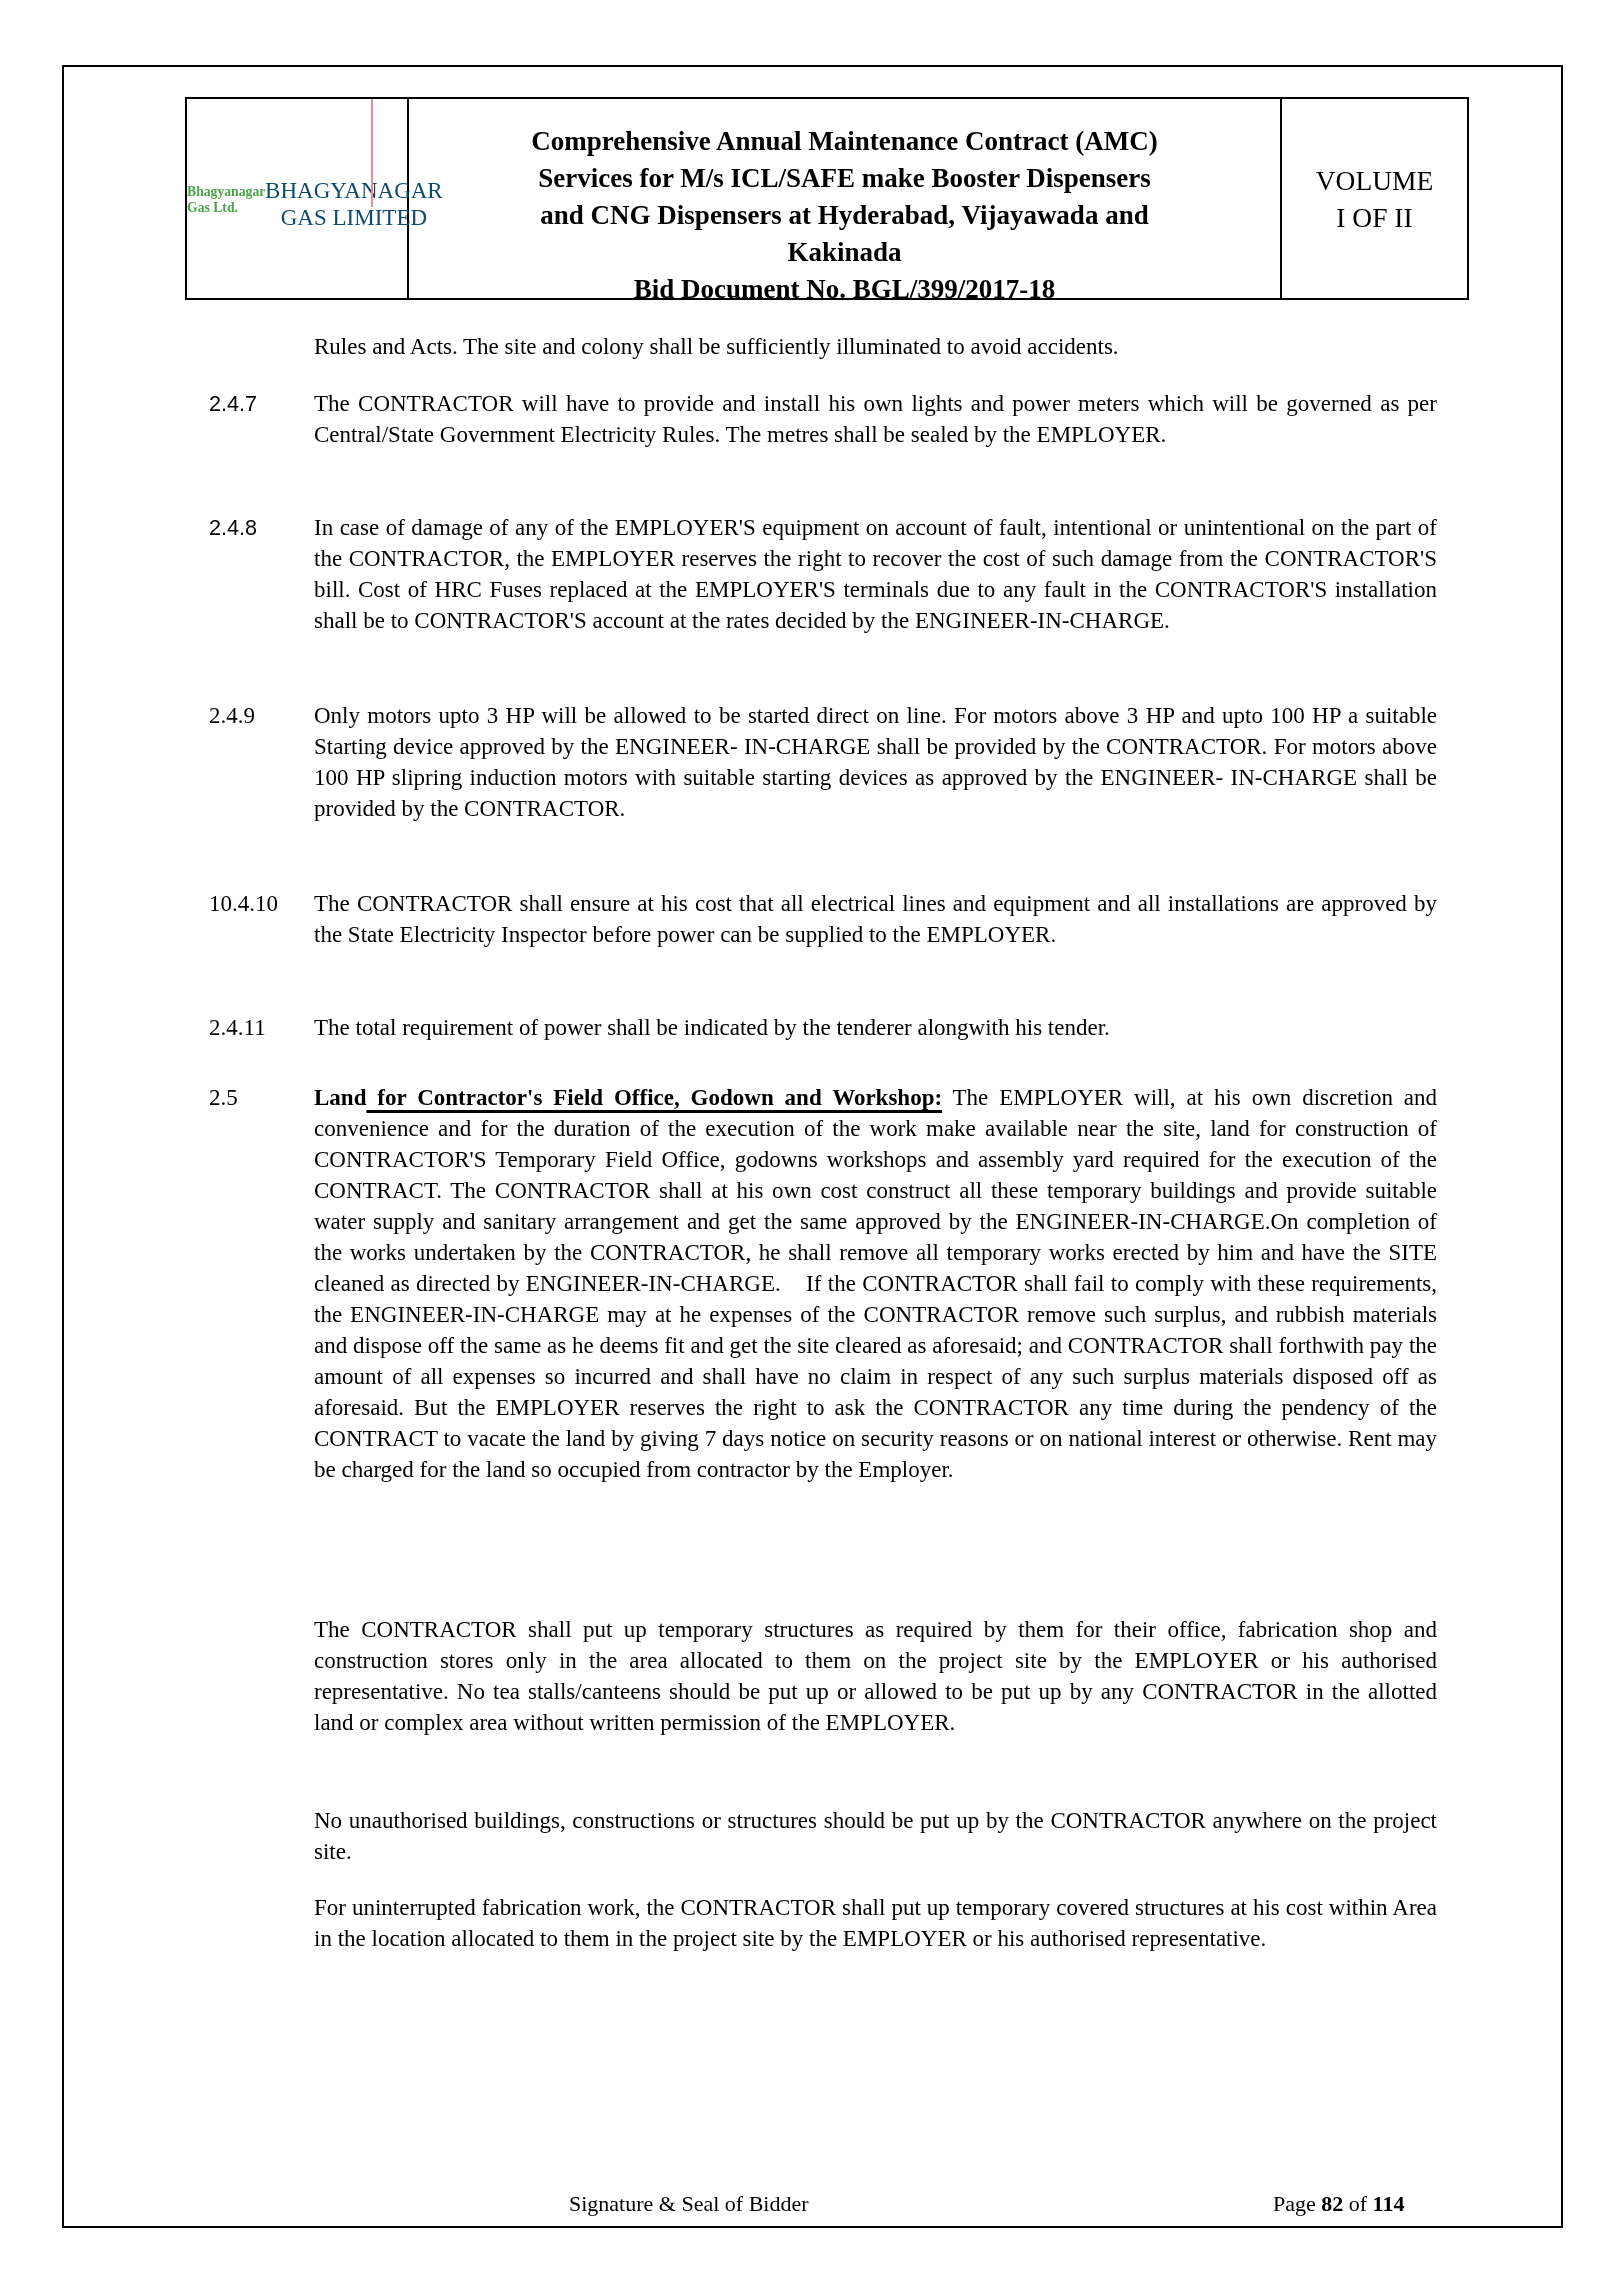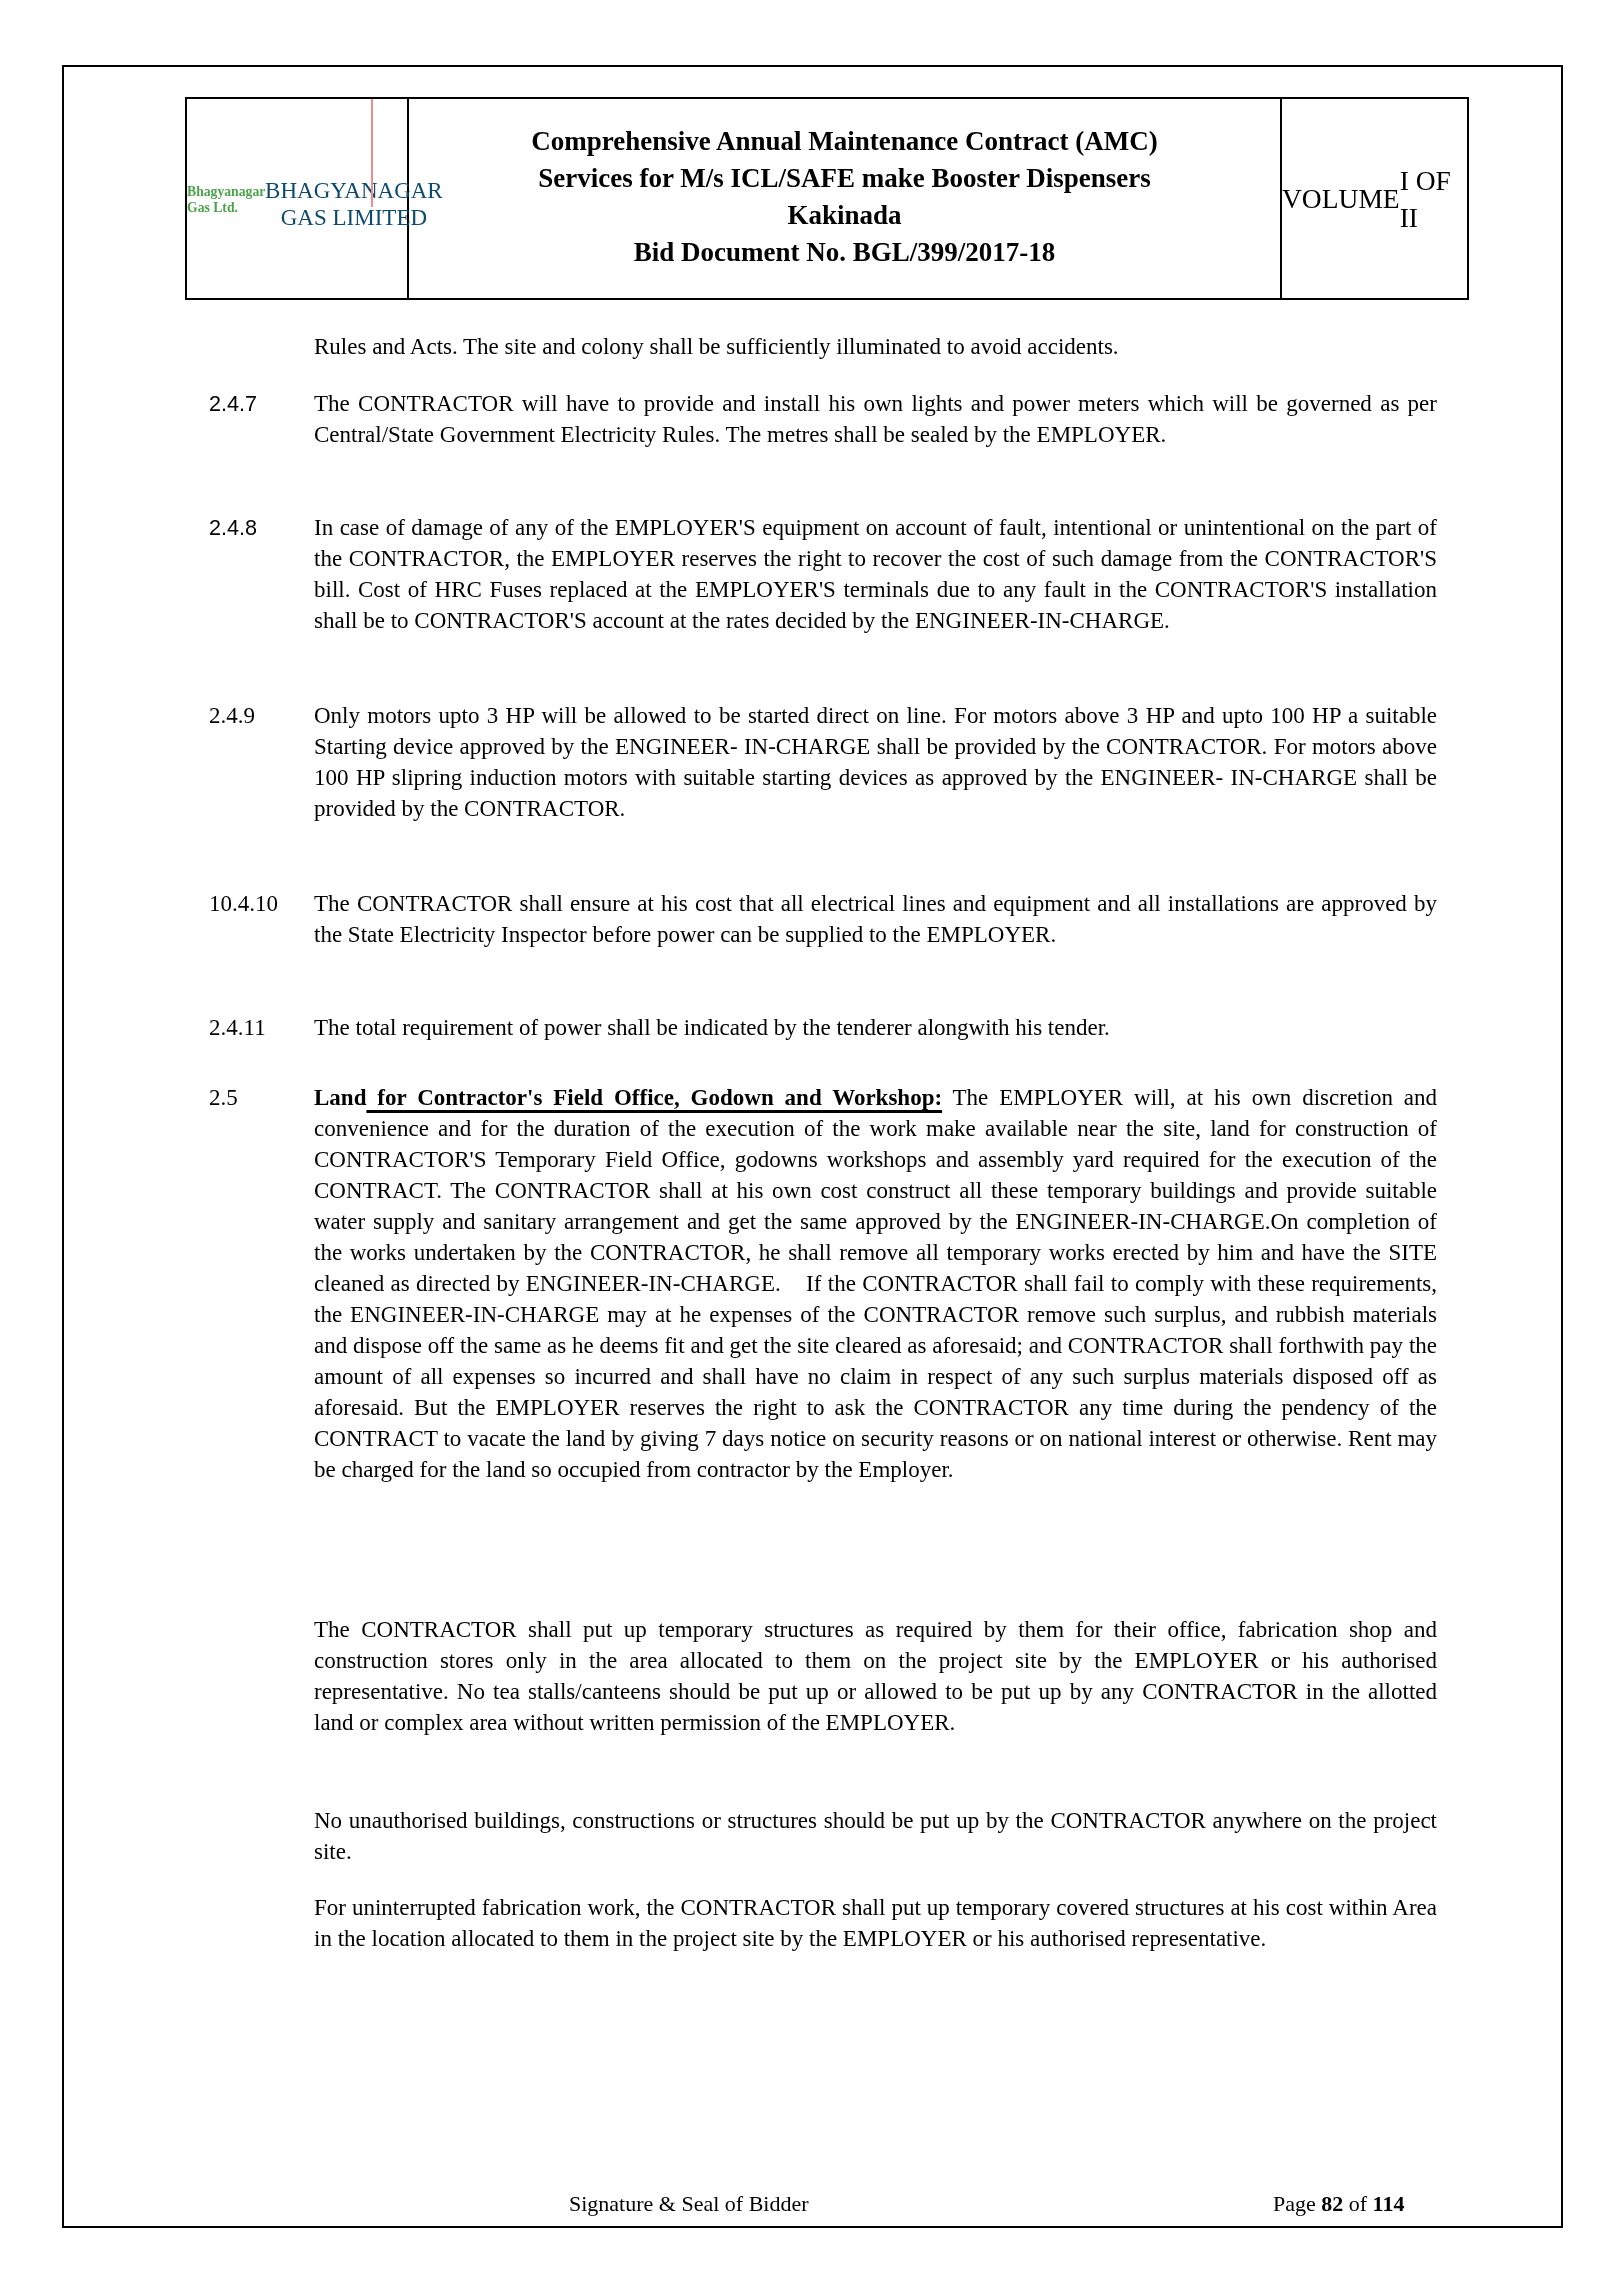--- a/index.html
+++ b/index.html
@@ -63,21 +63,21 @@
     text-align:center;
     padding-top:24px;
   }
   .title-line{
     font-weight:bold;
     font-size:27px;
     line-height:37px;
   }
   .volume-cell{
     width:185px;
-    display:flex;flex-direction:row;
+    display:flex;flex-direction:column;
     align-items:center;justify-content:center;
     font-size:27.5px;line-height:37px;
   }
   
   .section{
     position:absolute;
     left:314px;width:1123px;
     font-size:23px;
     line-height:31px;
     text-align:justify;
@@ -145,20 +145,21 @@
       <div class="company-name">
         <div>BHAGYANAGAR</div>
         <div>GAS LIMITED</div>
       </div>
       <div class="logo-red-line"></div>
     </div>
 
     <div class="title-cell">
       <div class="title-line">Comprehensive Annual Maintenance Contract (AMC)</div>
       <div class="title-line">Services for M/s ICL/SAFE make Booster Dispensers</div>
+      <div class="title-line">and CNG Dispensers at Hyderabad, Vijayawada and</div>
       <div class="title-line">Kakinada</div>
       <div class="title-line">Bid Document No. BGL/399/2017-18</div>
     </div>
 
     <div class="volume-cell">
       <div>VOLUME</div>
       <div>I OF II</div>
     </div>
   </div>
 

